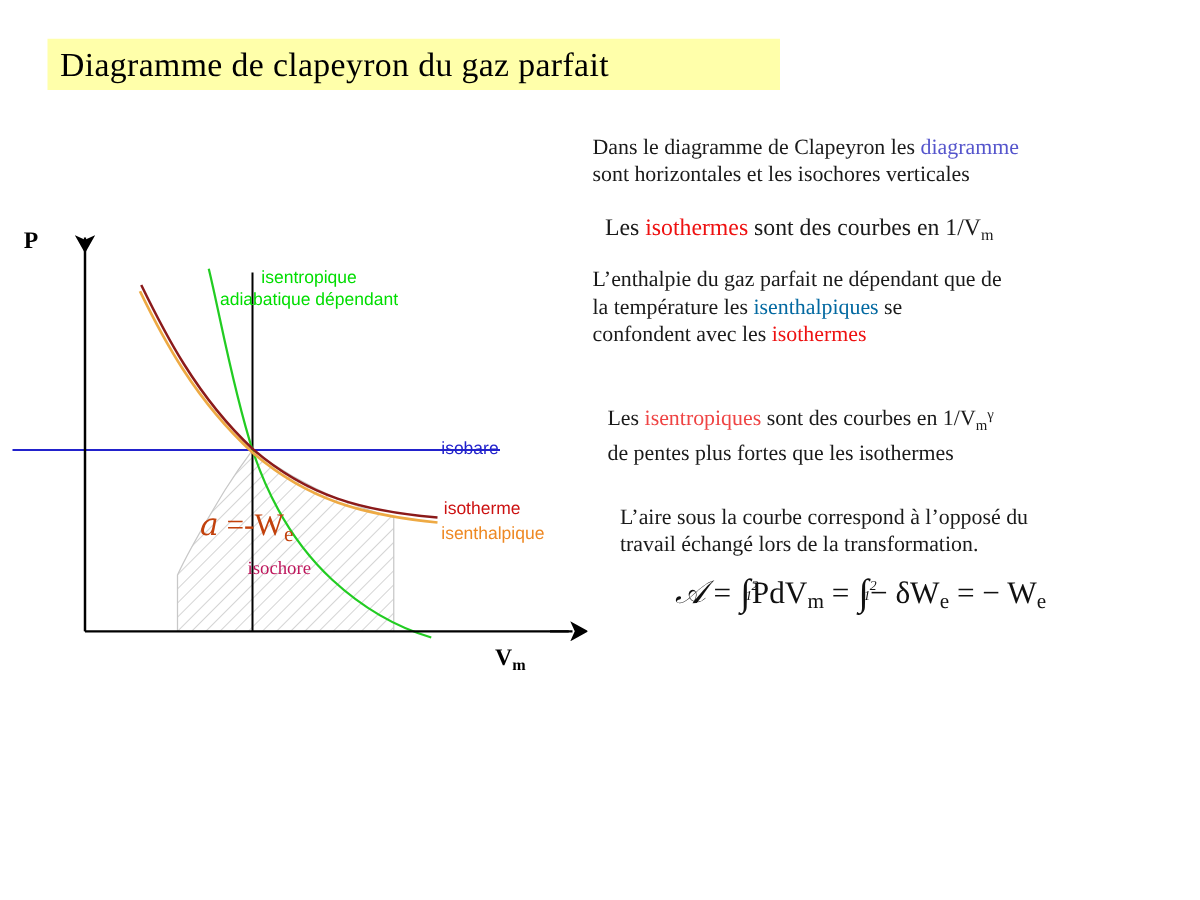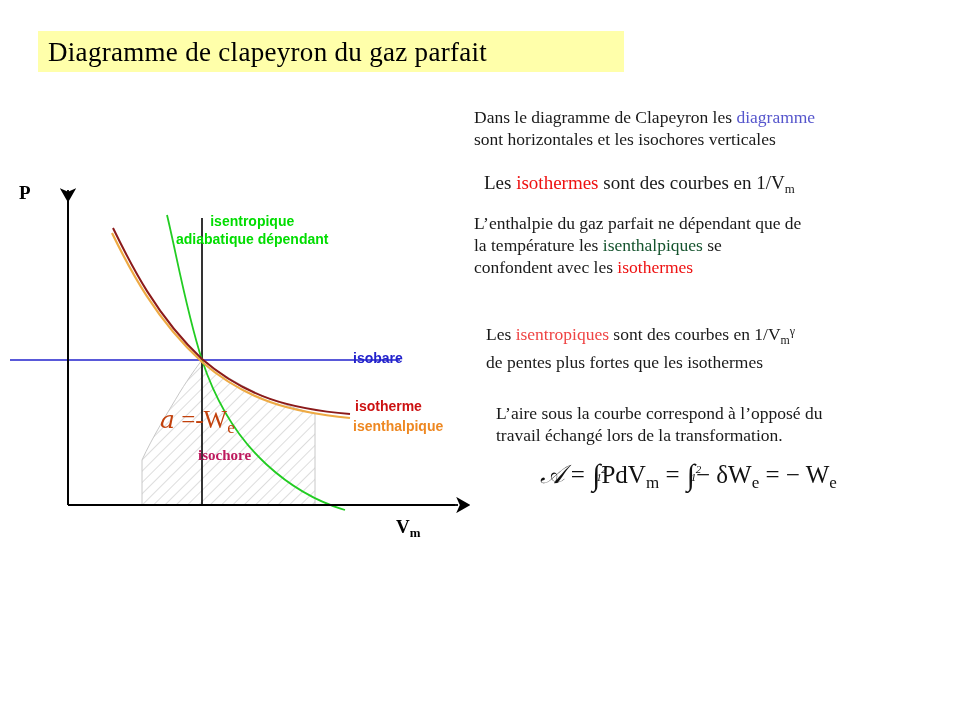--- a/index.html
+++ b/index.html
@@ -45,21 +45,21 @@
     white-space: pre-line;
   }
   #para-1 { left: 474px; top: 106px; width: 470px; }
   #para-2 { left: 484px; top: 171px; width: 470px; font-size: 19px; line-height: 24px; }
   #para-3 { left: 474px; top: 212px; width: 470px; }
   #para-4 { left: 486px; top: 320px; width: 470px; }
   #para-5 { left: 496px; top: 402px; width: 470px; }
 
   .c-isobare      { color: #5555cc; }
   .c-isotherme    { color: #ee1111; }
-  .c-isenthalpique{ color: #14532d; }
+  .c-isenthalpique{ color: #0369a1; }
   .c-isentropique { color: #ef4444; }
 
   sub  { font-size: 0.68em; vertical-align: -0.28em; }
   sup  { font-size: 0.68em; vertical-align: 0.45em; }
 
   
   #formula {
     position: absolute;
     left: 540px;
     top: 458px;
@@ -112,21 +112,21 @@
     font-weight: bold;
     font-family: "Liberation Serif", serif;
     color: #000000;
   }
   #label-P  { left: 19px; top: 22px; }
   #label-Vm { left: 396px; top: 356px; }
 
   .curve-label {
     position: absolute;
     font-family: "Liberation Sans", sans-serif;
-    font-weight: bold;
+    font-weight: normal;
     font-size: 14px;
     white-space: nowrap;
   }
   #label-isentropique {
     left: 176px; top: 52px;
     color: #00dd00;
     line-height: 18px;
     text-align: center;
   }
   #label-isobare      { left: 353px; top: 190px; color: #2222cc; }

